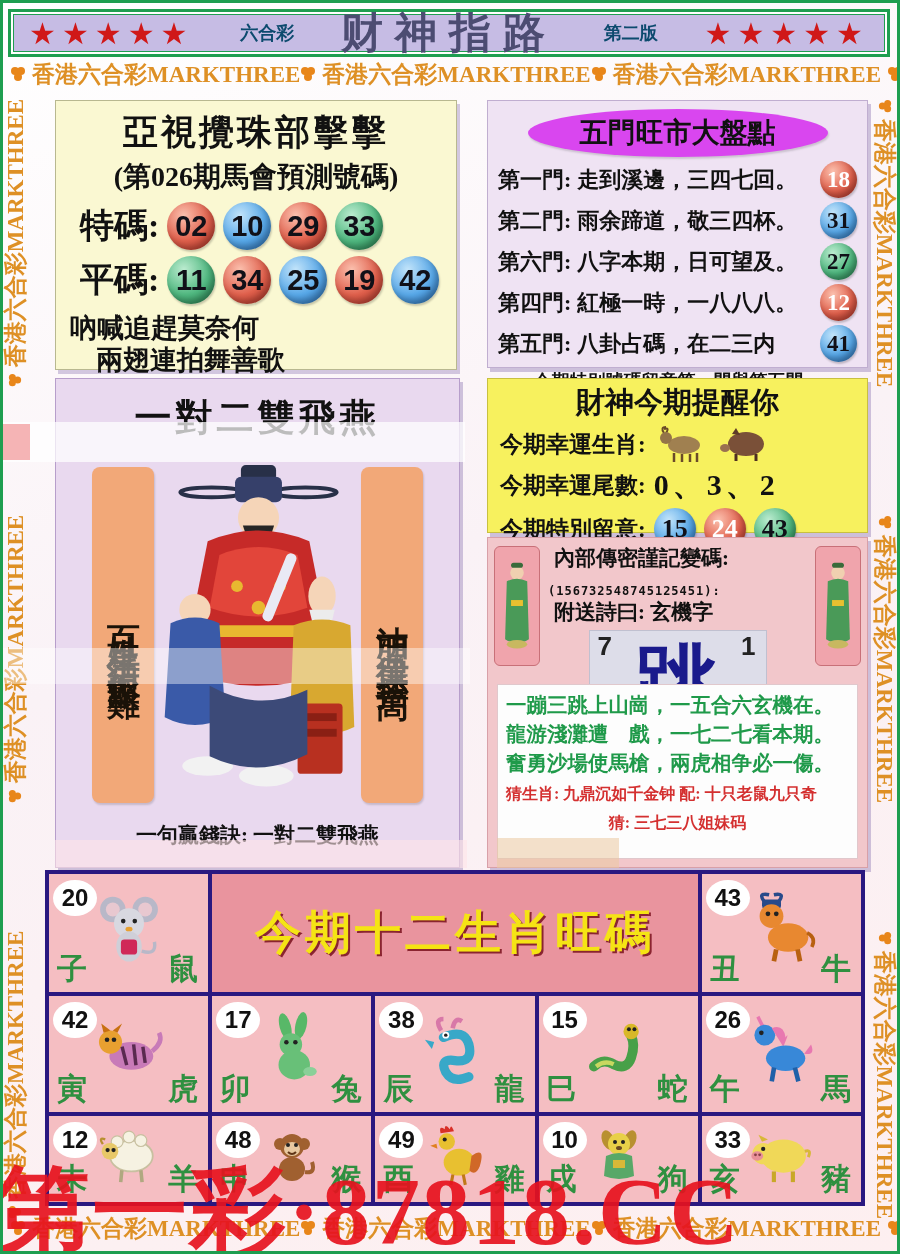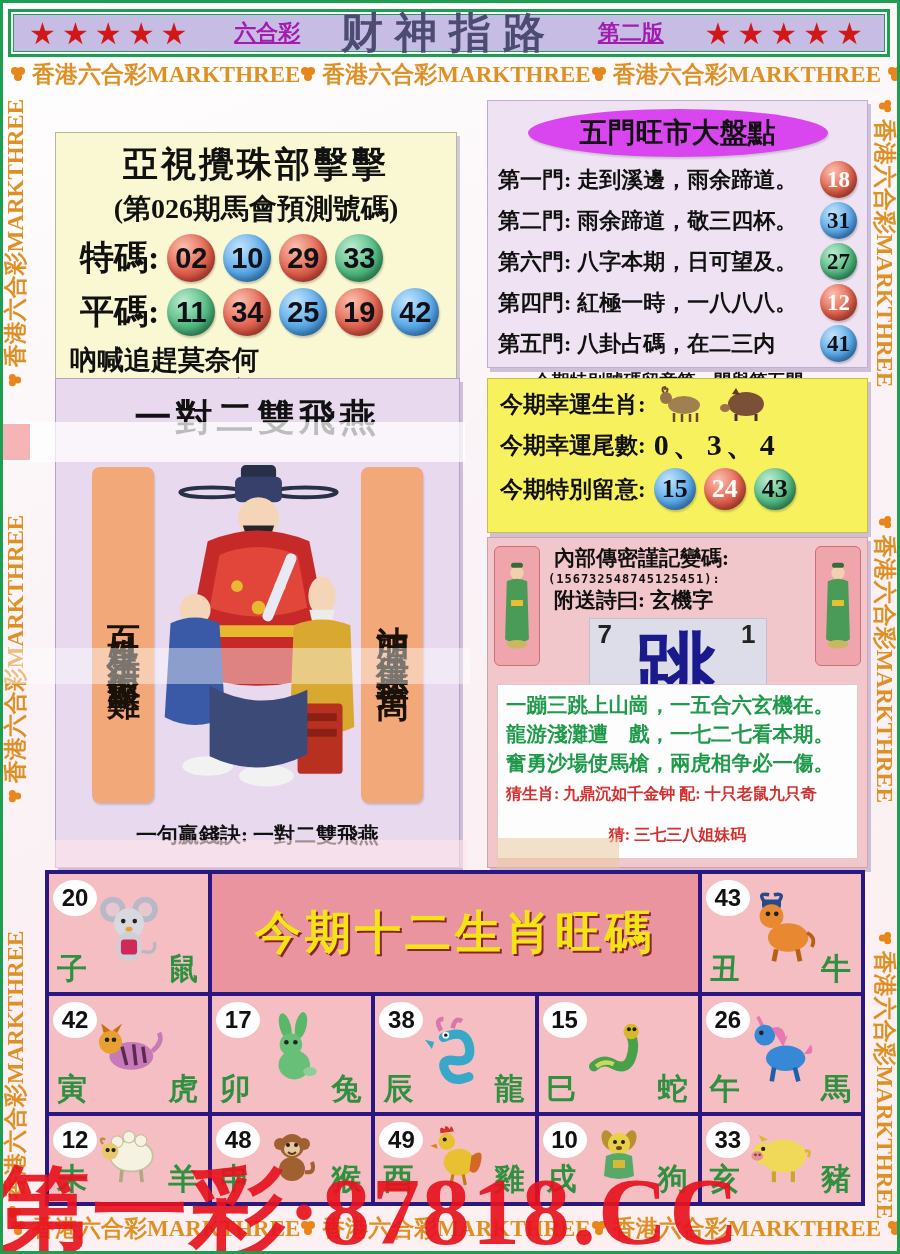--- a/index.html
+++ b/index.html
@@ -7,36 +7,36 @@
     background:linear-gradient(160deg,#ffffff 0%,#faf2f6 45%,#fdeff0 100%);
     font-family:"Liberation Sans",sans-serif;color:#111;}
   .frame{position:absolute;inset:0;border:3px solid #1E9E50;pointer-events:none;z-index:40;}
   .abs{position:absolute;}
 
   
   .hdr{left:8px;top:9px;width:882px;height:48px;background:#C6BCE4;
     border:3px solid #1E9E50;box-shadow:inset 0 0 0 2px #ffffff,inset 0 0 0 3px #1E9E50;
     display:flex;align-items:center;justify-content:space-between;padding:0 18px;box-sizing:border-box;}
   .stars{color:#D01818;font-size:30px;letter-spacing:6px;white-space:nowrap;}
-  .hdr-cat,.hdr-ed{font-weight:bold;font-size:22px;color:#a21caf;font-family:"Liberation Serif",serif;text-decoration:underline;}
+  .hdr-cat,.hdr-ed{font-weight:bold;font-size:18px;color:#0c4a6e;font-family:"Liberation Serif",serif;}
   .hdr-title{font-weight:bold;font-size:42px;color:#4c4c72;letter-spacing:12px;font-family:"Liberation Serif",serif;}
 
   
   .marq{display:flex;align-items:center;justify-content:space-between;
     color:#DE9025;font-weight:bold;font-size:23px;font-family:"Liberation Serif",serif;white-space:nowrap;}
   .marq-top{left:10px;top:60px;width:880px;height:28px;}
   .marq-bot{left:10px;top:1214px;width:880px;height:28px;}
   .vmarq{width:1120px;height:28px;z-index:5;}
   .vmarq.left{left:-545px;top:645px;transform:rotate(-90deg);}
   .vmarq.right{left:325px;top:645px;transform:rotate(90deg);}
   .seg{display:inline-flex;align-items:center;gap:6px;}
 
   
   .panel{box-sizing:border-box;}
-  .ybox{background:#FAF8D2;border:1px solid #b8b890;box-shadow:3px 4px 0 rgba(160,140,190,.45);margin-top:32px;}
+  .ybox{background:#FAF8D2;border:1px solid #b8b890;box-shadow:3px 4px 0 rgba(160,140,190,.45);}
   .lavbox{background:#EFE3F3;border:1px solid #c0aed0;box-shadow:3px 4px 0 rgba(160,140,190,.5);}
 
   
   .ball{display:inline-flex;align-items:center;justify-content:center;border-radius:50%;
     font-weight:bold;color:#101018;box-shadow:inset -3px -4px 6px rgba(0,0,0,.25),1px 2px 2px rgba(0,0,0,.2);}
   .ball.red{background:radial-gradient(circle at 35% 28%,#fbc0ae,#e0604c 55%,#b03024);}
   .ball.blue{background:radial-gradient(circle at 35% 28%,#c2e4fa,#58a8e8 55%,#2468b0);}
   .ball.green{background:radial-gradient(circle at 35% 28%,#bcecd0,#50b880 55%,#207848);}
   .ball.light{color:#fff;}
   .b46{width:48px;height:48px;font-size:29px;}
@@ -84,34 +84,34 @@
   .rem-row{display:flex;align-items:center;gap:8px;margin-top:2px;
     font-family:"Liberation Serif",serif;font-weight:bold;font-size:23px;}
   .rem-tail{font-size:30px;letter-spacing:4px;}
 
   
   .secret{left:487px;top:537px;width:381px;height:331px;background:#F2C7CB;border:1px solid #d8a0a8;
     box-shadow:3px 4px 0 rgba(160,140,190,.5);}
   .dcard{position:absolute;top:8px;width:44px;height:118px;background:#F0A4AC;border:1px solid #c87078;
     border-radius:6px;display:flex;align-items:center;justify-content:center;}
   .dcard.l{left:6px;} .dcard.r{right:6px;}
-  .sec-line1{margin:6px 0 0 66px;font-family:"Liberation Serif",serif;font-weight:bold;font-size:21px;}
+  .sec-line1{margin:6px 0 12px 66px;font-family:"Liberation Serif",serif;font-weight:bold;font-size:21px;}
   .sec-code{margin:0 0 0 60px;font-family:"DejaVu Sans Mono",monospace;font-weight:bold;font-size:12px;letter-spacing:1px;}
   .sec-line2{margin:0 0 0 66px;font-family:"Liberation Serif",serif;font-weight:bold;font-size:21px;}
   .charbox{position:relative;width:176px;height:106px;margin:4px auto 0;background:#DDDDE9;border:1px solid #c0c0d0;
     display:flex;align-items:center;justify-content:center;}
   .bigchar{font-family:"Liberation Serif",serif;font-weight:bold;font-size:84px;color:#1a1a8c;line-height:1;}
   .cnum{position:absolute;font-weight:bold;font-size:26px;color:#222;}
   .cnum.tl{left:8px;top:0;} .cnum.tr{right:10px;top:0;} .cnum.bl{left:8px;bottom:0;} .cnum.br{right:10px;bottom:0;}
 
   .poembox{position:absolute;left:9px;right:9px;top:146px;bottom:8px;background:#fdfdfd;
     border:1px solid #e0c8cc;padding:6px 8px;box-sizing:border-box;}
   .gline{color:#1f9a4a;font-family:"Liberation Serif",serif;font-weight:bold;font-size:20.5px;line-height:1.42;white-space:nowrap;}
   .rline{color:#d43030;font-family:"Liberation Serif",serif;font-weight:bold;font-size:16px;margin-top:6px;white-space:nowrap;}
-  .rline.c{text-align:center;margin-top:20px;}
+  .rline.c{text-align:center;margin-top:8px;}
 
   
   .zgrid{left:45px;top:870px;width:820px;background:#2A1880;padding:4px;box-sizing:border-box;
     display:grid;grid-template-columns:repeat(5,1fr);grid-template-rows:118px 116px 86px;gap:4px;}
   .zcell{position:relative;background:#F5BEC2;overflow:hidden;}
   .znum{position:absolute;left:4px;top:6px;width:44px;height:36px;background:#fff;border-radius:50%;
     display:flex;align-items:center;justify-content:center;font-weight:bold;font-size:24px;color:#111;}
   .zbranch{position:absolute;left:8px;bottom:2px;color:#2F9040;font-family:"Liberation Serif",serif;font-weight:bold;font-size:30px;}
   .zanimal{position:absolute;right:10px;bottom:2px;color:#2F9040;font-family:"Liberation Serif",serif;font-weight:bold;font-size:30px;}
   .zicon{position:absolute;left:50%;top:46%;transform:translate(-50%,-50%);}
@@ -246,21 +246,21 @@
         <div>吶喊追趕莫奈何</div>
         <div>兩翅連拍舞善歌</div>
       </span>
     </div>
   </div>
 
   <div class="abs panel lavbox gates">
     <div class="gates-title">五門旺市大盤點</div>
     <div class="gate-row">
       <span>第一門:</span>
-      <span class="txt">走到溪邊，雨余蹄道。</span>
+      <span class="txt">走到溪邊，三四七回。</span>
       <span class="ball b36 red light">18</span>
     </div>
     <div class="gate-row">
       <span>第二門:</span>
       <span class="txt">雨余蹄道，敬三四杯。</span>
       <span class="ball b36 blue">31</span>
     </div>
     <div class="gate-row">
       <span>第六門:</span>
       <span class="txt">八字本期，日可望及。</span>
@@ -310,20 +310,21 @@
       <rect x="156" y="258" width="34" height="8" fill="#8a1f14"></rect>
         <rect x="156" y="274" width="34" height="8" fill="#8a1f14"></rect>
       <ellipse cx="58" cy="312" rx="26" ry="10" fill="#f2f2f2"></ellipse>
       <ellipse cx="118" cy="322" rx="28" ry="11" fill="#f2f2f2"></ellipse>
       <path d="M60 230 Q110 258 160 234 L160 300 Q110 326 60 302 Z" fill="#3c4a78"></path>
     </svg>
     <div class="maze-bottom">一句贏錢訣:  一對二雙飛燕</div>
   </div>
 
   <div class="abs panel rem">
+    <div class="rem-title">財神今期提醒你</div>
     <div class="rem-row">
       <span>今期幸運生肖:</span>
       <svg width="54" height="38" viewBox="0 0 54 38">
         <path d="M10 8 Q6 2 12 2 M12 8 Q16 2 10 4" stroke="#6a4a28" stroke-width="2" fill="none"></path>
         <ellipse cx="30" cy="20" rx="16" ry="9" fill="#a08050"></ellipse>
         <circle cx="12" cy="13" r="6" fill="#947448"></circle>
         <line x1="20" y1="28" x2="20" y2="37" stroke="#6a4a28" stroke-width="2.5"></line>
         <line x1="28" y1="29" x2="28" y2="37" stroke="#6a4a28" stroke-width="2.5"></line>
         <line x1="36" y1="29" x2="36" y2="37" stroke="#6a4a28" stroke-width="2.5"></line>
         <line x1="43" y1="28" x2="43" y2="37" stroke="#6a4a28" stroke-width="2.5"></line>
@@ -331,21 +332,21 @@
       <svg width="58" height="36" viewBox="0 0 58 36">
         <ellipse cx="30" cy="18" rx="18" ry="12" fill="#7a5038"></ellipse>
         <ellipse cx="9" cy="22" rx="5" ry="4" fill="#9a7050"></ellipse>
         <path d="M16 8 L20 2 L24 9" fill="#5e3c28"></path>
         <line x1="20" y1="28" x2="20" y2="35" stroke="#4e3020" stroke-width="3"></line>
         <line x1="40" y1="28" x2="40" y2="35" stroke="#4e3020" stroke-width="3"></line>
       </svg>
     </div>
     <div class="rem-row">
       <span>今期幸運尾數:</span>
-      <span class="rem-tail">0、3、4</span>
+      <span class="rem-tail">0、3、2</span>
     </div>
     <div class="rem-row">
       <span>今期特別留意:</span>
       <span class="ball b40 blue">15</span>
       <span class="ball b40 red light">24</span>
       <span class="ball b40 green">43</span>
     </div>
   </div>
 
   <div class="abs panel secret">

